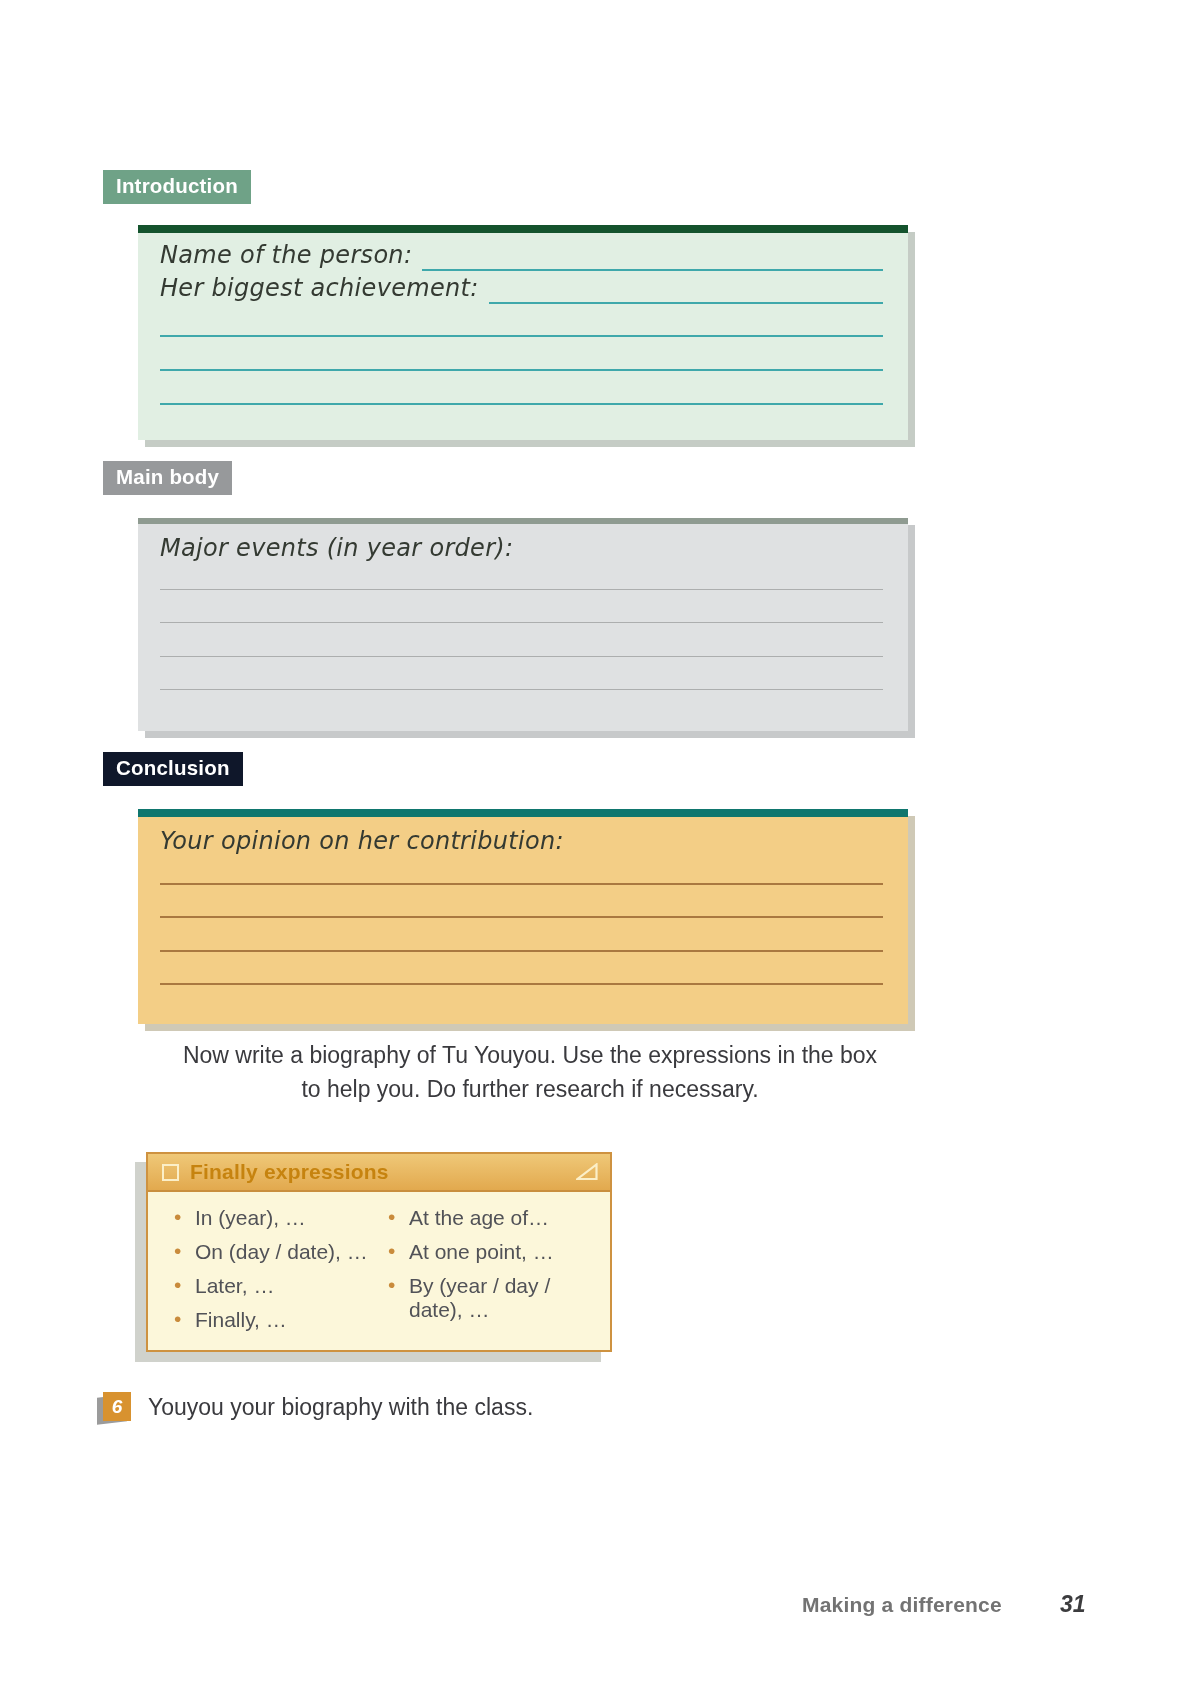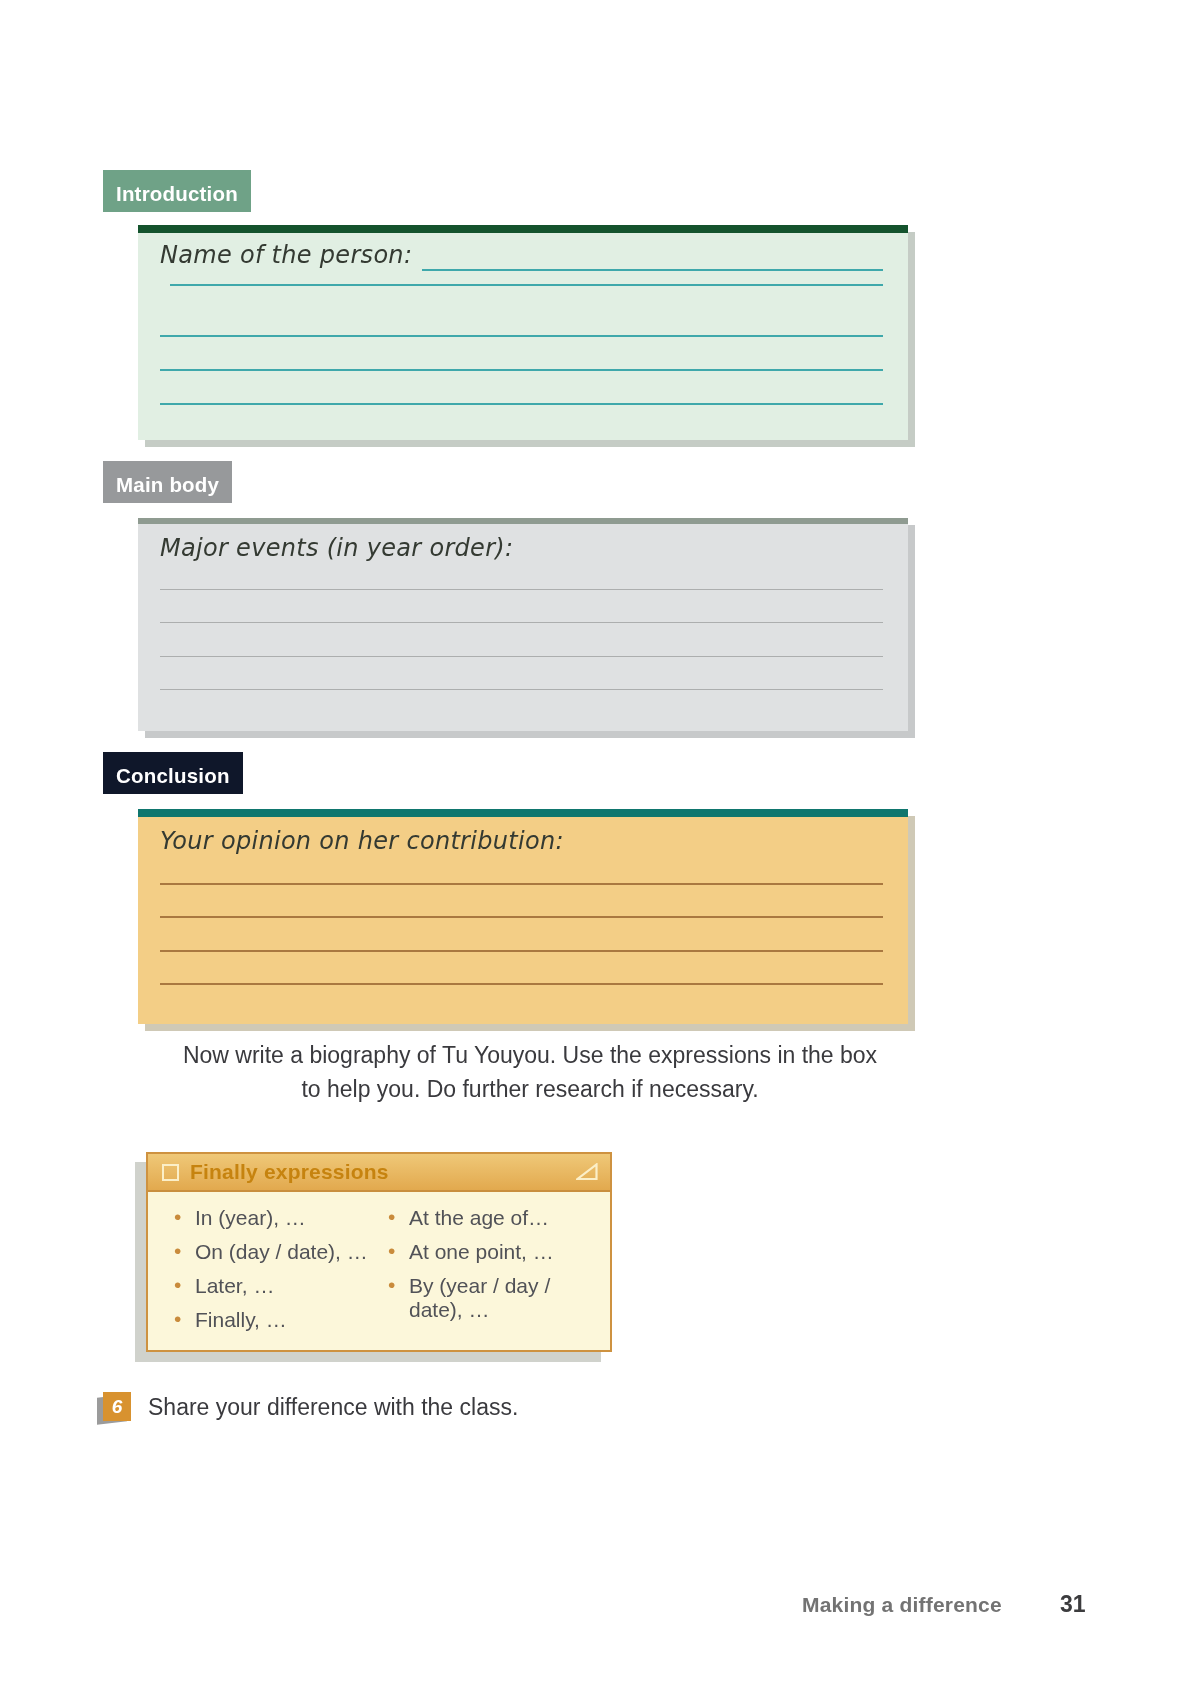--- a/index.html
+++ b/index.html
@@ -1,20 +1,20 @@
 <!DOCTYPE html>
 <html><head>
 <meta charset="utf-8">
 <style>
   html,body{margin:0;padding:0;background:#ffffff;}
   body{width:1190px;height:1683px;font-family:"Liberation Sans",sans-serif;}
   .page{position:relative;width:1190px;height:1683px;background:#fff;overflow:hidden;}
 
   .badge{position:absolute;left:103px;color:#fff;font-weight:bold;font-size:20.5px;
-         padding:12px 13px 6px;letter-spacing:.2px;}
+         padding:4px 13px 6px;letter-spacing:.2px;}
   .badge-intro{top:170px;background:#6FA287;}
   .badge-main{top:461px;background:#97999B;}
   .badge-concl{top:752px;background:#0f172a;}
 
   .wbox{position:absolute;left:138px;width:770px;height:207px;}
   .box-intro{top:225px;background:#E1EFE3;border-top:8px solid #14532d;
              box-shadow:7px 7px 0 #C5CCC5;}
   .box-main{top:518px;background:#DFE1E2;border-top:6px solid #8F9B91;
             box-shadow:7px 7px 0 #C7C9CA;}
   .box-concl{top:809px;background:#F3CE86;border-top:8px solid #0f766e;
@@ -53,35 +53,36 @@
   .exbadge .back{position:absolute;left:-4px;top:4px;width:30px;height:27px;
                  background:#9B9B9B;transform:skewY(-7deg);}
   .exbadge .face{position:absolute;left:2px;top:0;width:28px;height:29px;background:#D8922F;
                  color:#fff;font-weight:bold;font-style:italic;font-size:19px;
                  display:flex;align-items:center;justify-content:center;}
   .extext{font-size:23px;color:#3A3A3E;padding-top:2px;}
 
   .footer-title{position:absolute;left:802px;top:1593px;font-size:21px;font-weight:bold;
                 color:#737373;letter-spacing:.2px;}
   .page-num{position:absolute;left:1060px;top:1591px;font-size:23px;font-weight:bold;
-            color:#3C3C3E;}
+            color:#3C3C3E;font-style:italic;}
 </style>
 </head>
 <body>
 
 <div class="page">
 
   <div class="badge badge-intro">Introduction</div>
 
   <div class="wbox box-intro">
     <div class="frow" style="top:8px;">
       <span class="hand">Name of the person:</span>
       <div class="wline grow teal"></div>
     </div>
     <div class="frow" style="top:41px;">
+      <span class="hand">Her biggest achievement:</span>
       <div class="wline grow teal"></div>
     </div>
     <div class="wline abs teal" style="top:92px;"></div>
     <div class="wline abs teal" style="top:126px;"></div>
     <div class="wline abs teal" style="top:160px;"></div>
   </div>
 
   <div class="badge badge-main">Main body</div>
 
   <div class="wbox box-main">
@@ -149,19 +150,19 @@
         </div>
       </div>
     </div>
   </div>
 
   <div class="ex6">
     <span class="exbadge">
       <span class="back"></span>
       <span class="face">6</span>
     </span>
-    <span class="extext">Share your difference with the class.</span>
+    <span class="extext">Youyou your biography with the class.</span>
   </div>
 
   <div class="footer-title">Making a difference</div>
   <div class="page-num">31</div>
 
 </div>
 
 </body></html>

